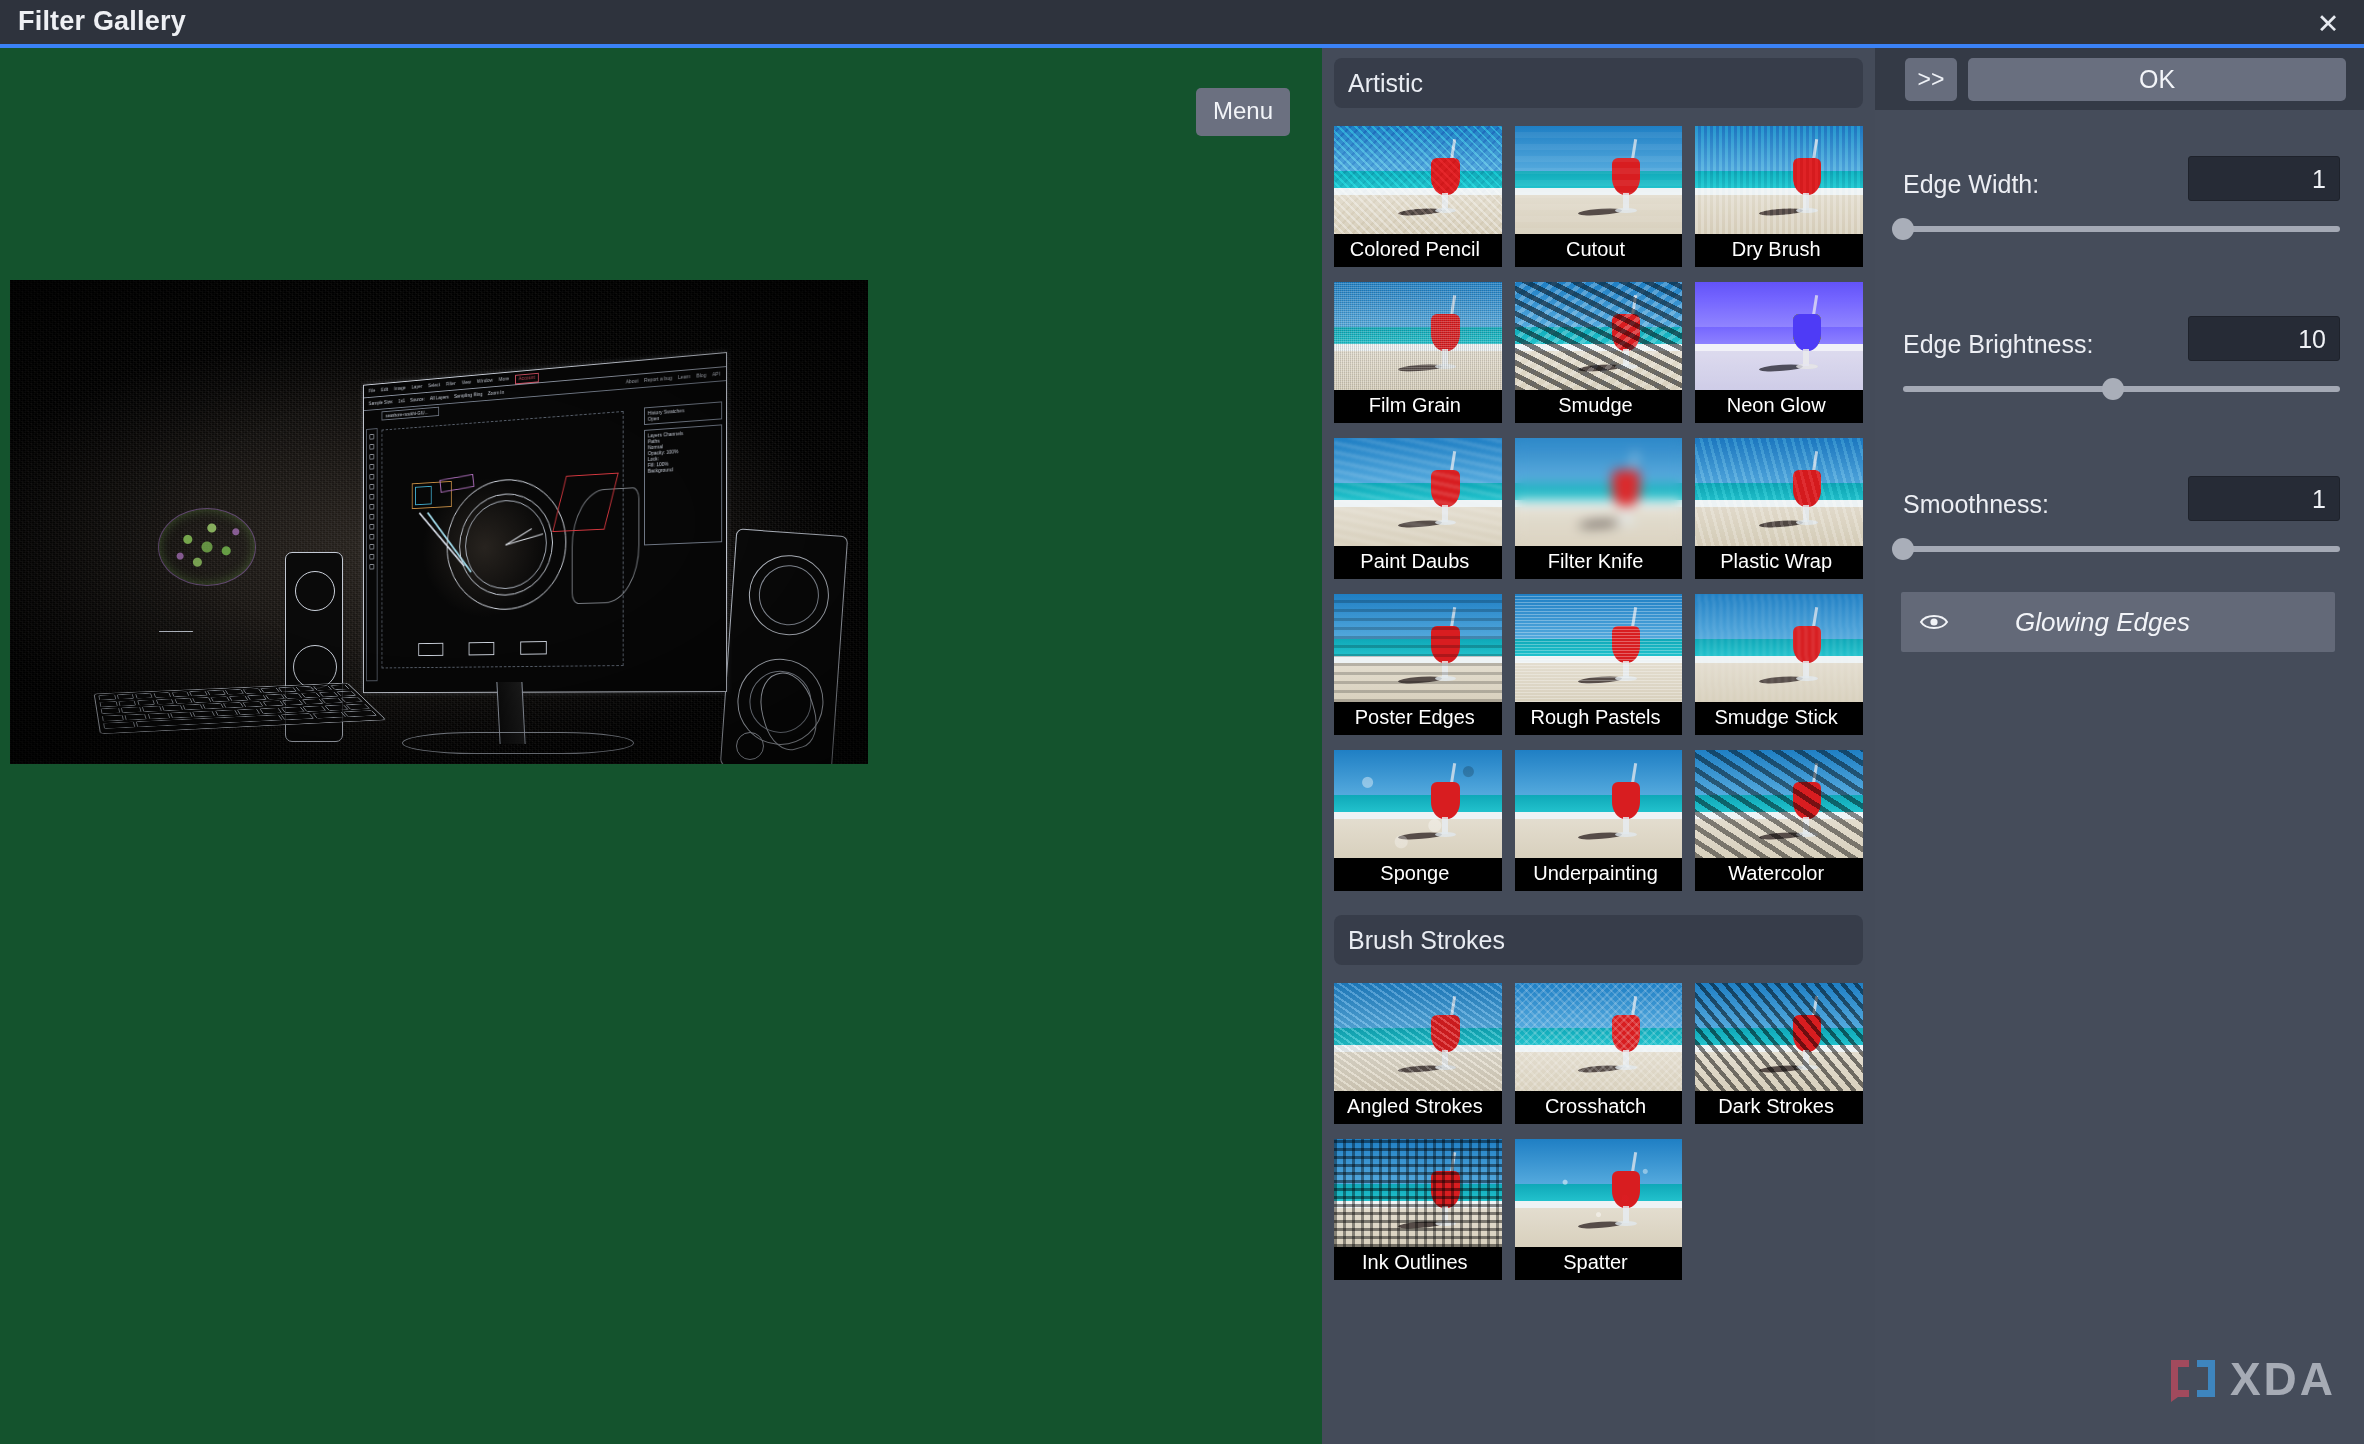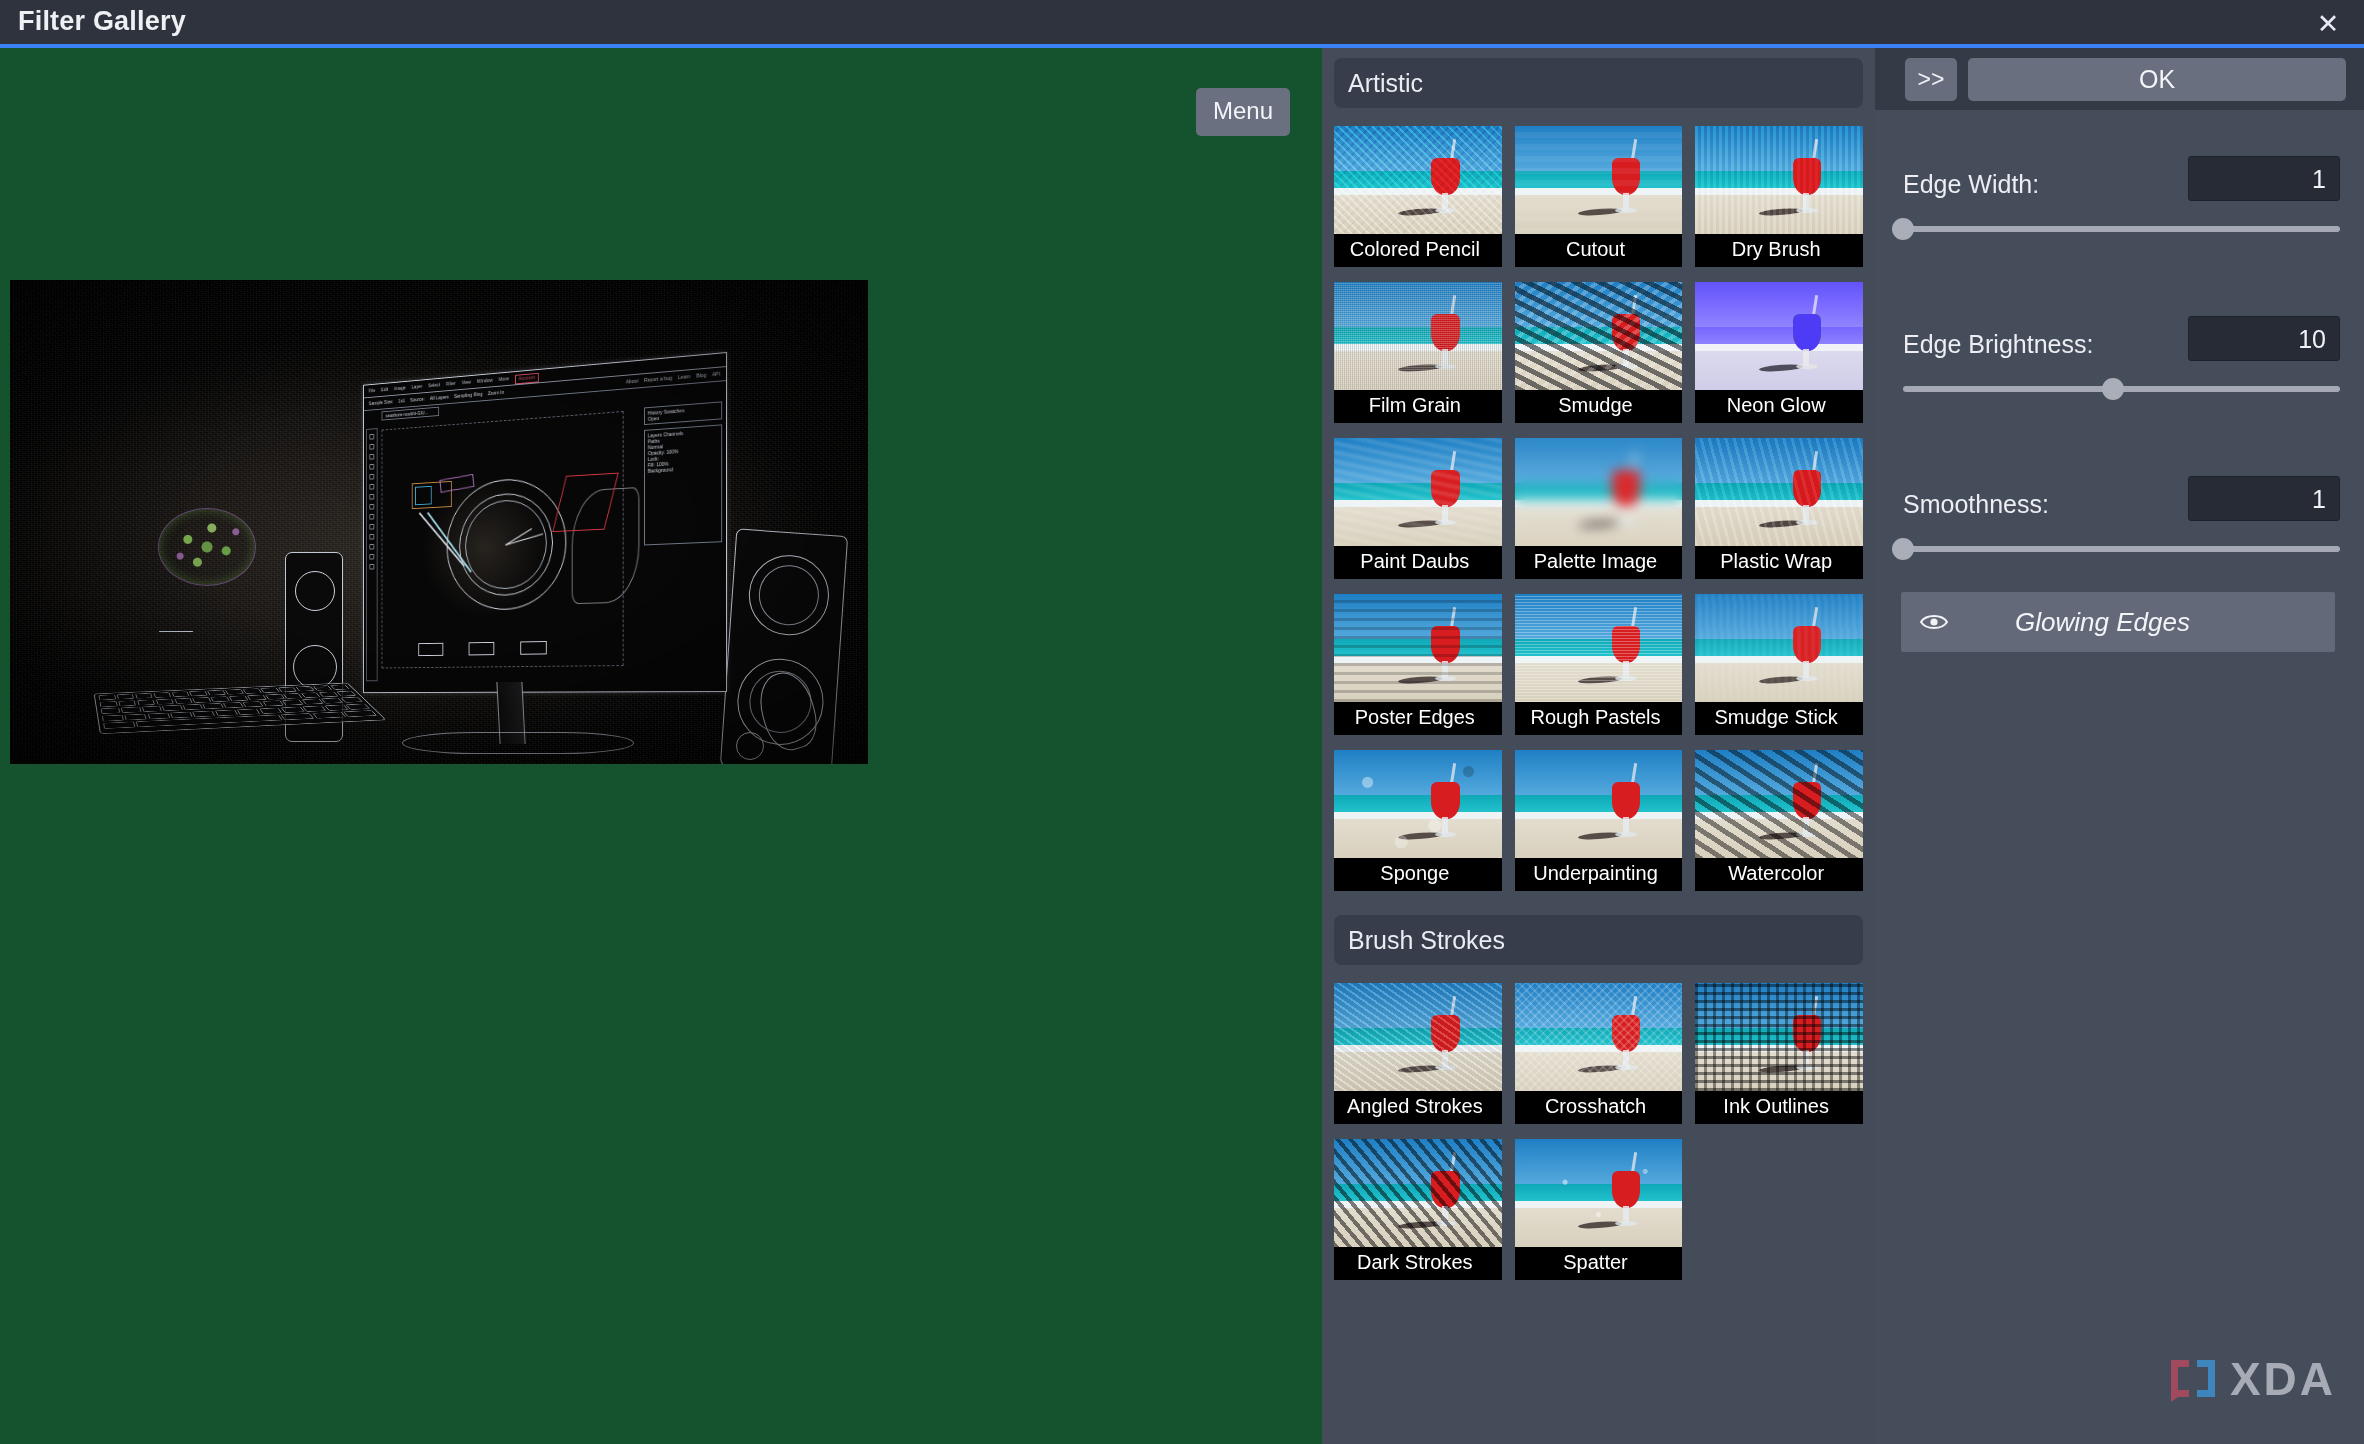--- a/index.html
+++ b/index.html
@@ -651,21 +651,21 @@
               <div class="sea"></div>
               <div class="foam"></div>
               <div class="sand"></div>
               <div class="shade"></div>
               <div class="straw"></div>
               <div class="glass"></div>
               <div class="stem"></div>
               <div class="foot"></div>
               <div class="fx fx-knife"></div>
             </div>
-            <div class="thumb-label">Palette Image</div>
+            <div class="thumb-label">Filter Knife</div>
           </div>
           <div class="thumb">
             <div class="thumb-img">
               <div class="sky"></div>
               <div class="sea"></div>
               <div class="foam"></div>
               <div class="sand"></div>
               <div class="shade"></div>
               <div class="straw"></div>
               <div class="glass"></div>
@@ -802,38 +802,38 @@
             <div class="thumb-img">
               <div class="sky"></div>
               <div class="sea"></div>
               <div class="foam"></div>
               <div class="sand"></div>
               <div class="shade"></div>
               <div class="straw"></div>
               <div class="glass"></div>
               <div class="stem"></div>
               <div class="foot"></div>
+              <div class="fx fx-dark"></div>
+            </div>
+            <div class="thumb-label">Dark Strokes</div>
+          </div>
+          <div class="thumb">
+            <div class="thumb-img">
+              <div class="sky"></div>
+              <div class="sea"></div>
+              <div class="foam"></div>
+              <div class="sand"></div>
+              <div class="shade"></div>
+              <div class="straw"></div>
+              <div class="glass"></div>
+              <div class="stem"></div>
+              <div class="foot"></div>
               <div class="fx fx-ink"></div>
             </div>
             <div class="thumb-label">Ink Outlines</div>
-          </div>
-          <div class="thumb">
-            <div class="thumb-img">
-              <div class="sky"></div>
-              <div class="sea"></div>
-              <div class="foam"></div>
-              <div class="sand"></div>
-              <div class="shade"></div>
-              <div class="straw"></div>
-              <div class="glass"></div>
-              <div class="stem"></div>
-              <div class="foot"></div>
-              <div class="fx fx-dark"></div>
-            </div>
-            <div class="thumb-label">Dark Strokes</div>
           </div>
           <div class="thumb">
             <div class="thumb-img">
               <div class="sky"></div>
               <div class="sea"></div>
               <div class="foam"></div>
               <div class="sand"></div>
               <div class="shade"></div>
               <div class="straw"></div>
               <div class="glass"></div>

